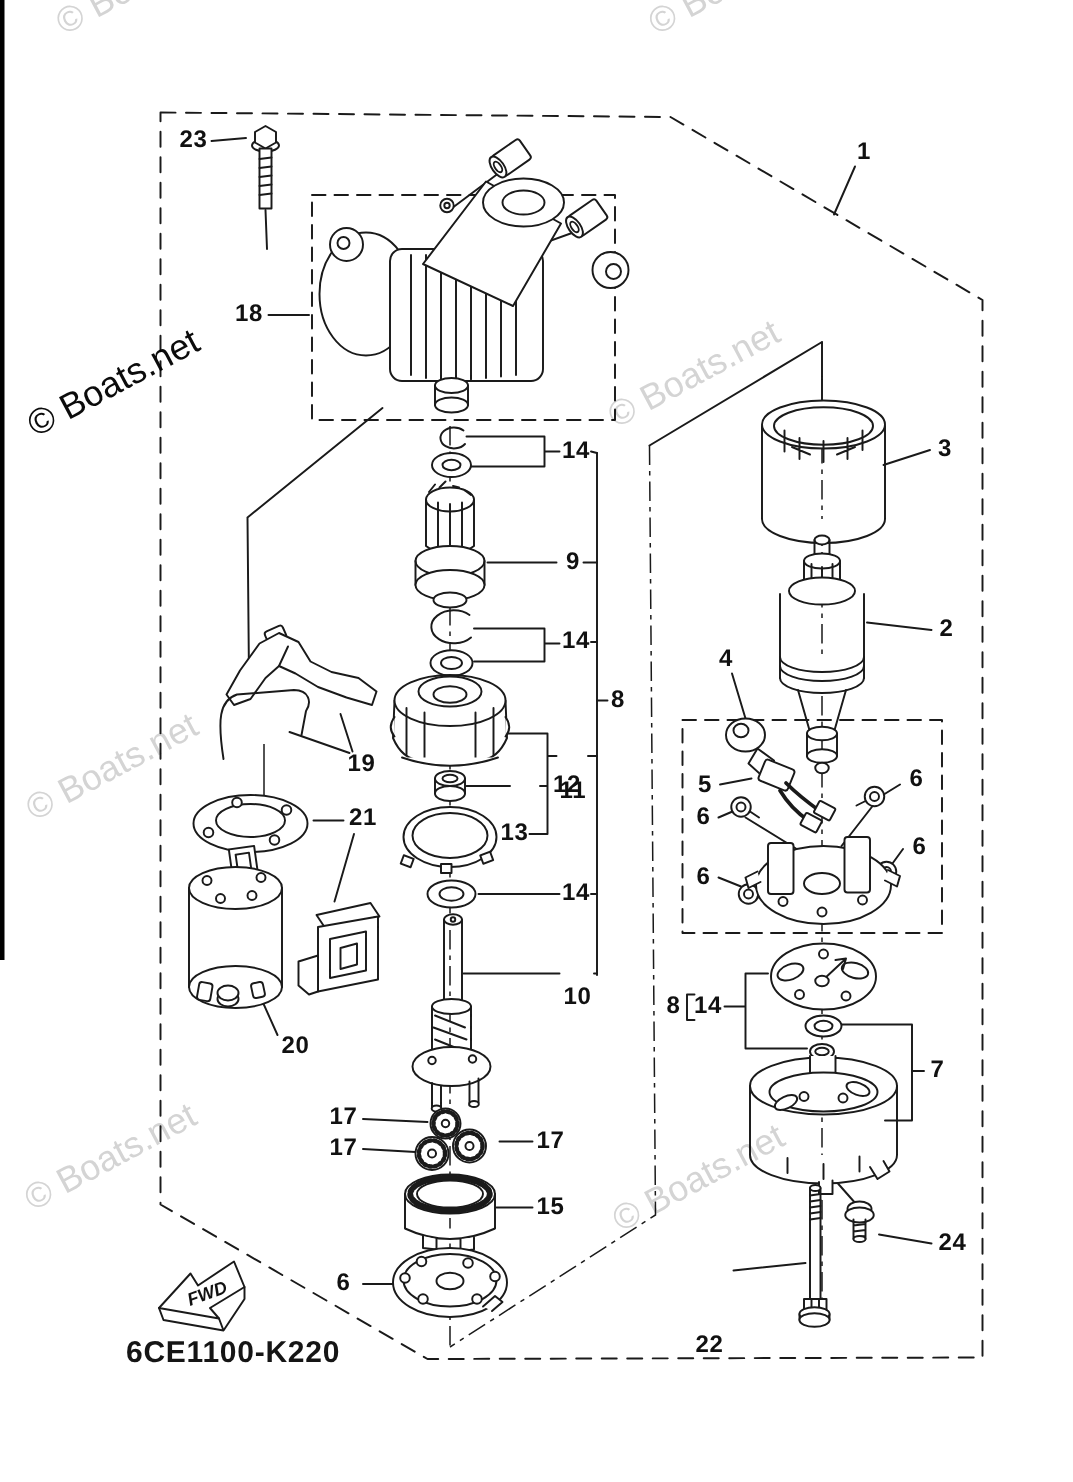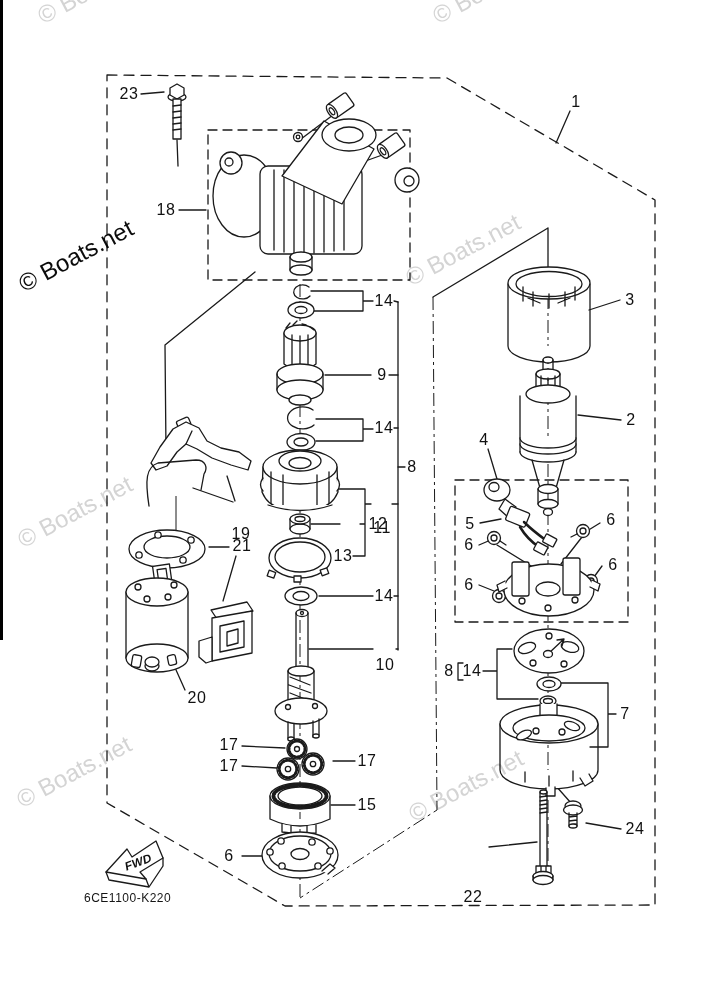--- a/index.html
+++ b/index.html
@@ -2,27 +2,27 @@
 <html><head>
 <meta charset="utf-8">
 <style>
   html,body{margin:0;padding:0;background:#fff;}
   .canvas{position:relative;width:715px;height:988px;background:#fff;overflow:hidden;
           font-family:"Liberation Sans",sans-serif;}
   svg{position:absolute;left:0;top:0;}
   .lw{stroke:#1a1a1a;fill:none;stroke-width:1.3;stroke-linecap:round;stroke-linejoin:round;}
   .part{stroke:#1a1a1a;fill:#ffffff;stroke-width:1.3;stroke-linecap:round;stroke-linejoin:round;}
   .thin{stroke:#1a1a1a;fill:none;stroke-width:1;}
-  .callout{position:absolute;transform:translate(-50%,-50%);font-weight:400;font-size:16px;
+  .callout{position:absolute;transform:translate(-50%,-50%);font-weight:700;font-size:16px;
            color:#111;letter-spacing:.5px;white-space:nowrap;}
   .watermark{position:absolute;font-size:24px;font-weight:400;white-space:nowrap;
              transform-origin:center;mix-blend-mode:multiply;pointer-events:none;}
   .wm-gray{color:#d4d4d4;}
   .wm-black{color:#0b0b0b;}
-  .part-code{position:absolute;left:84px;top:891px;font-size:12px;font-weight:400;
+  .part-code{position:absolute;left:84px;top:891px;font-size:20px;font-weight:700;
              color:#151515;letter-spacing:.5px;}
   .fwd-text{font:italic 700 12px "Liberation Sans",sans-serif;fill:#111;}
 </style>
 </head>
 <body>
 
 <div class="canvas">
 
 <svg width="715" height="988" viewBox="0 0 715 988">
 
@@ -385,21 +385,21 @@
       <div class="callout" style="left: 384px; top: 301px;">14</div>
       <div class="callout" style="left: 384px; top: 428px;">14</div>
       <div class="callout" style="left: 384px; top: 596px;">14</div>
       <div class="callout" style="left: 472px; top: 671px;">14</div>
       <div class="callout" style="left: 367px; top: 805px;">15</div>
       <div class="callout" style="left: 229px; top: 856px;">6</div>
       <div class="callout" style="left: 229px; top: 745px;">17</div>
       <div class="callout" style="left: 229px; top: 766px;">17</div>
       <div class="callout" style="left: 367px; top: 761px;">17</div>
       <div class="callout" style="left: 166px; top: 210px;">18</div>
-      <div class="callout" style="left: 241px; top: 510px; margin-top: 24px;">19</div>
+      <div class="callout" style="left: 241px; top: 510px;">19</div>
       <div class="callout" style="left: 197px; top: 698px;">20</div>
       <div class="callout" style="left: 242px; top: 546px;">21</div>
       <div class="callout" style="left: 473px; top: 897px;">22</div>
       <div class="callout" style="left: 129px; top: 94px;">23</div>
       <div class="callout" style="left: 635px; top: 829px;">24</div>
     </div>
 
 <div class="part-code">6CE1100-K220</div>
 
 </div>

